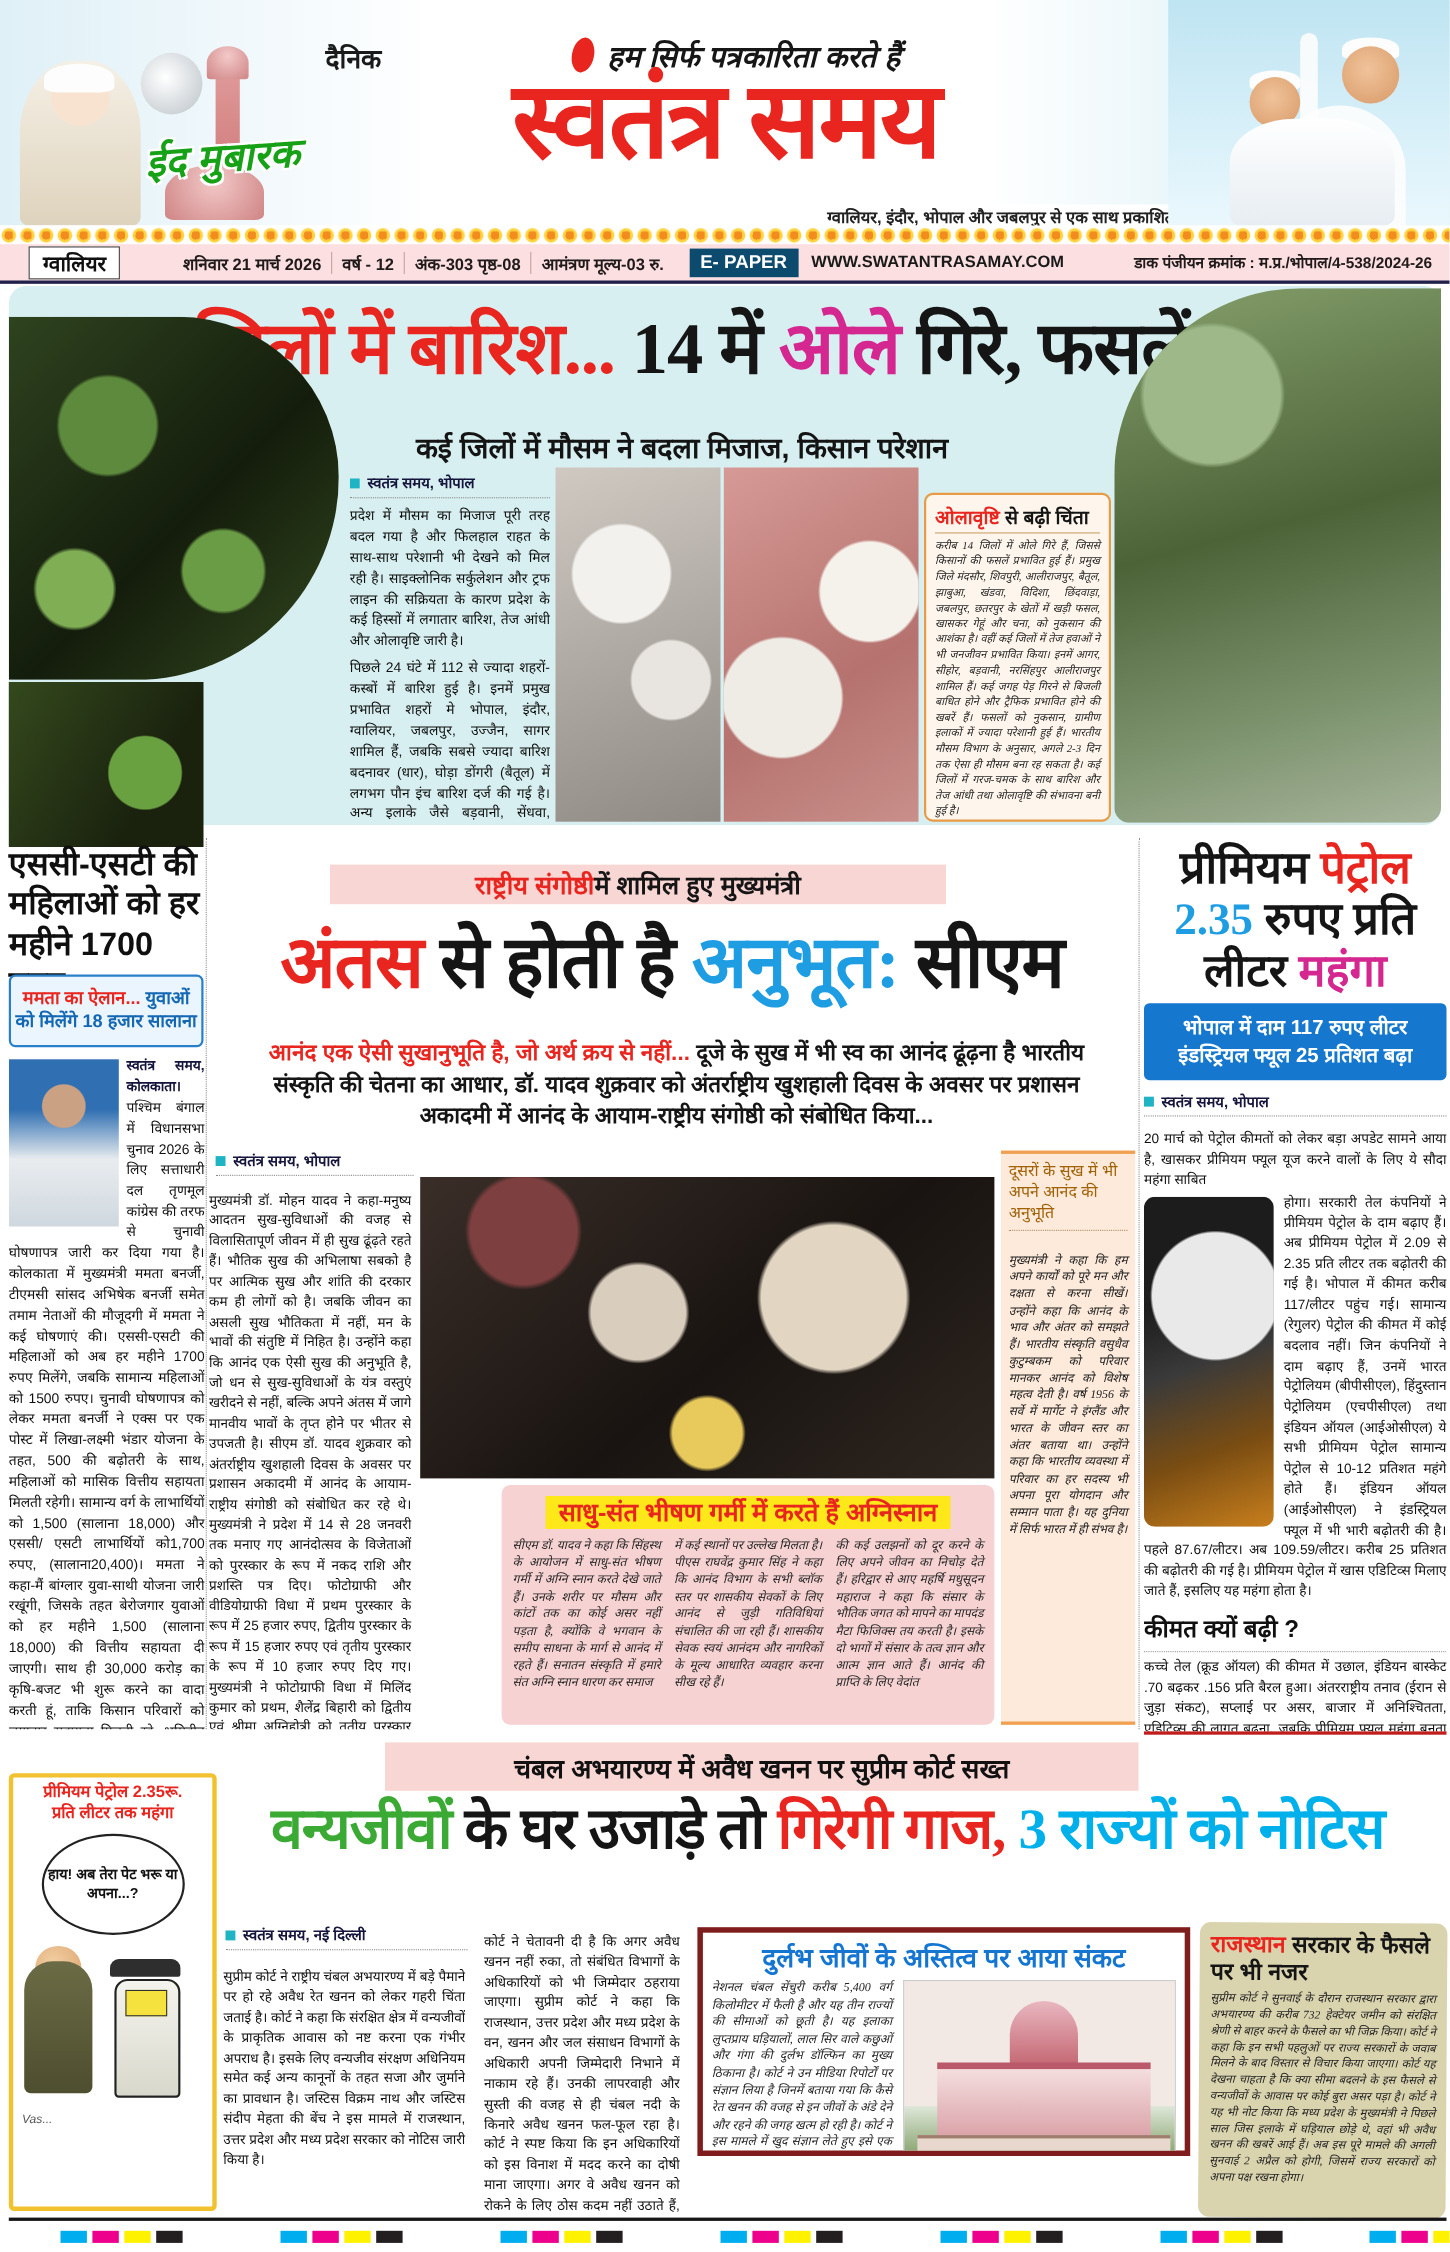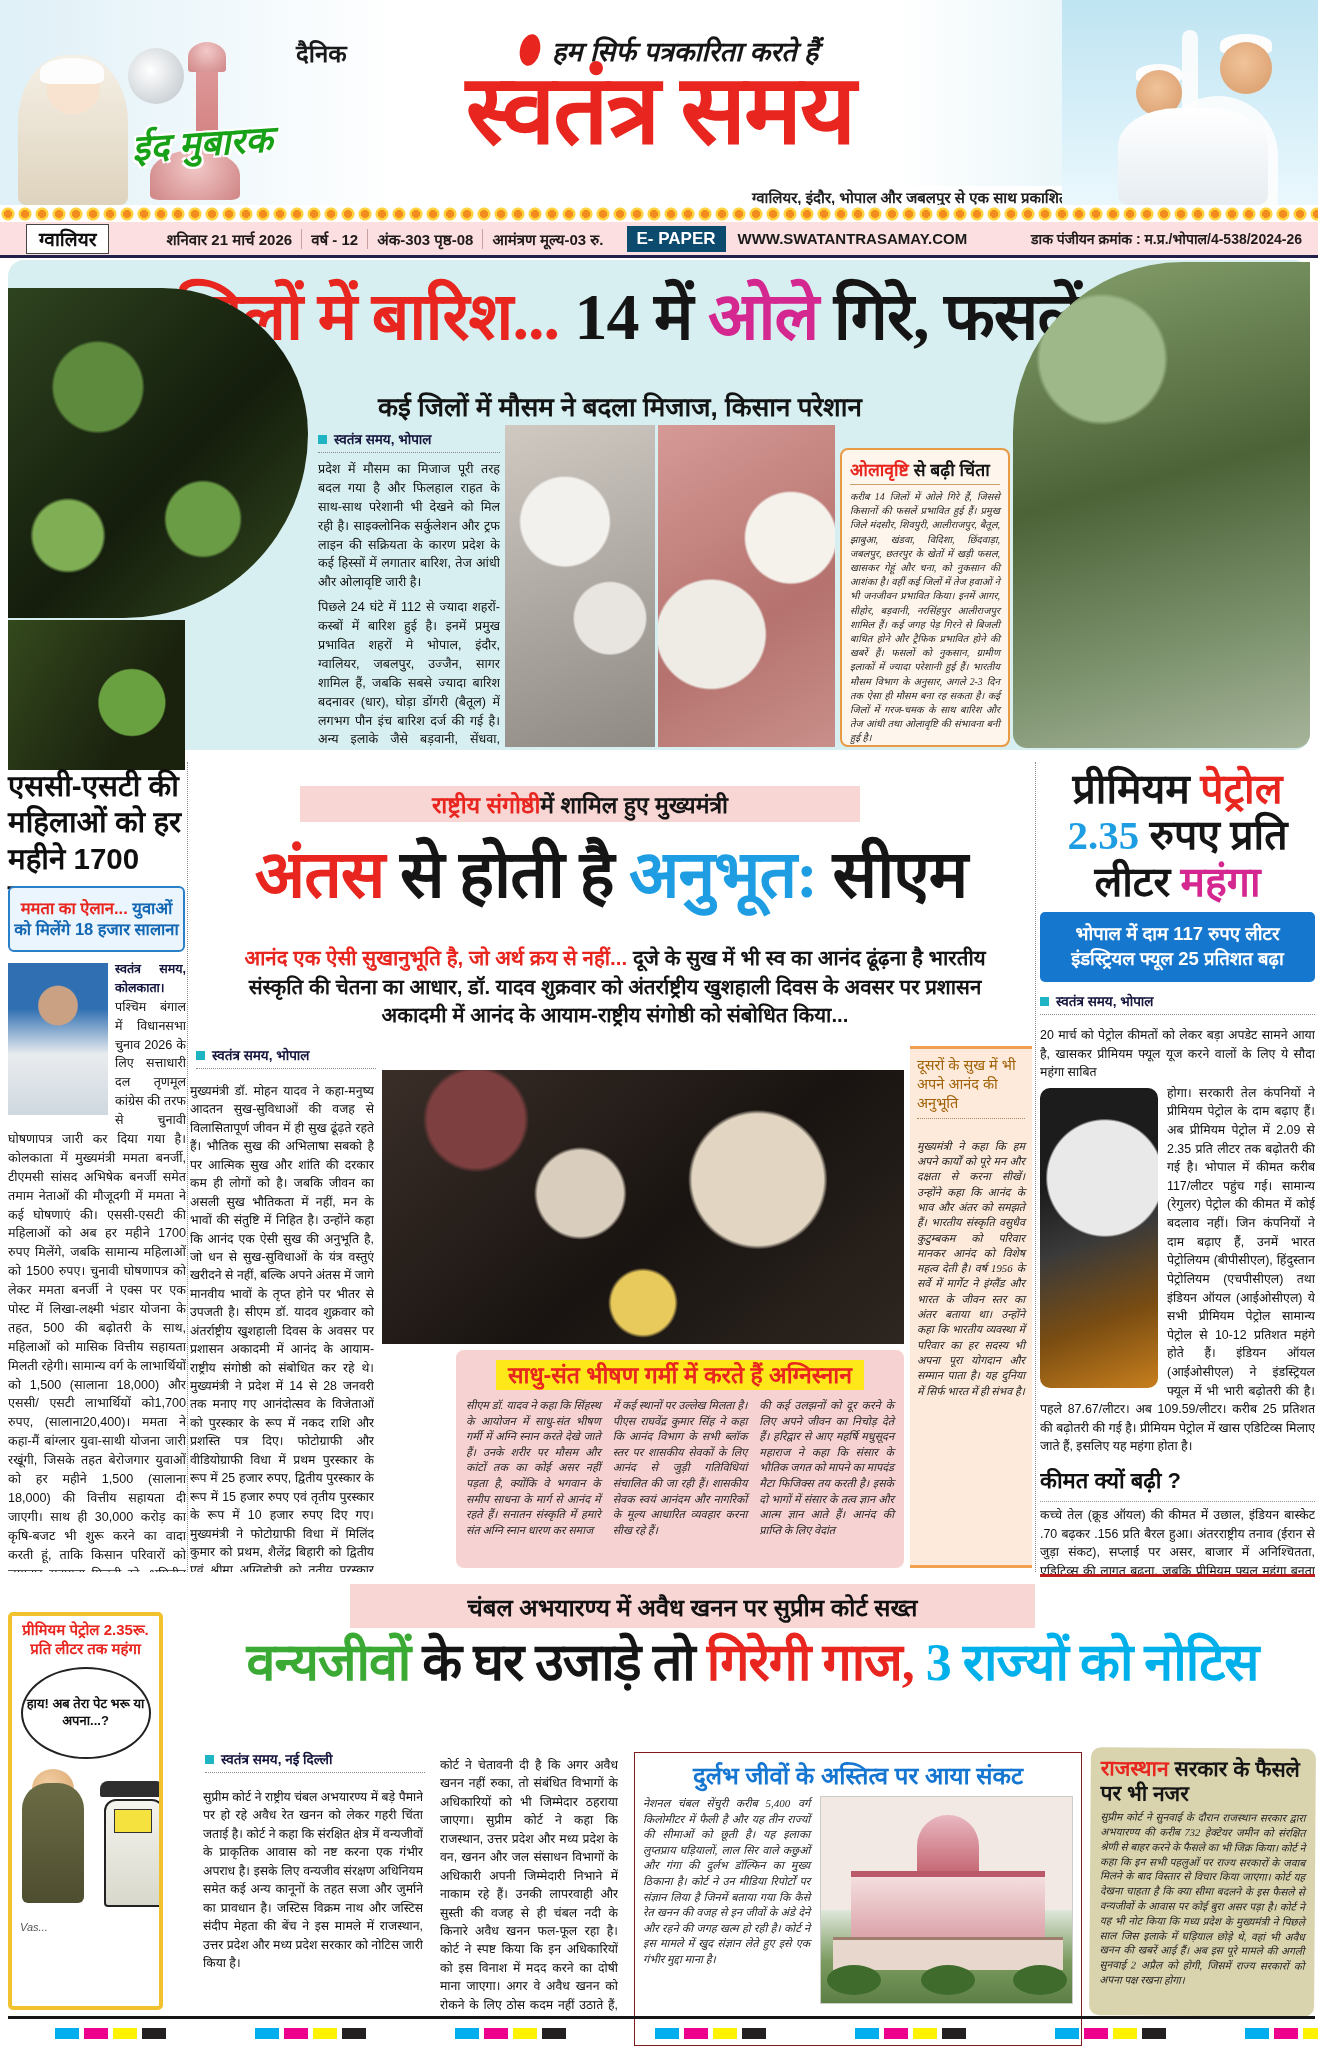--- a/index.html
+++ b/index.html
@@ -131,21 +131,21 @@
     align-items:center;justify-content:center;line-height:1.35;text-align:center}
   .pet-byline{left:1040px;top:992px;width:275px}
   .pet-body{left:1040px;top:1026px;width:275px;height:548px;overflow:hidden;font-size:12.4px}
   .noz{float:left;width:118px;height:300px;margin:4px 9px 4px 0;border-radius:10px;
     background:radial-gradient(circle at 55% 30%,#e9e9e9 0 26%,transparent 27%),
       radial-gradient(circle at 40% 32%,#3f7d2e 0 12%,transparent 13%),
       linear-gradient(160deg,#1c1c1c 0 30%,#3a3a3a 50%,#7a4d12 75%,#c87f1d)}
   .pet-sub{font-size:22px;font-weight:900;margin:8px 0 4px;border-bottom:1px dotted #999;padding-bottom:4px}
   .pet-rule{left:1040px;top:1574px;width:275px;height:3px;background:#c21d1d}
   
-  .cart-box{left:8px;top:1612px;width:155px;height:398px;border:4px solid #f2c12e;border-radius:5px;
+  .cart-box{left:8px;top:1612px;width:189px;height:398px;border:4px solid #f2c12e;border-radius:5px;
     box-sizing:border-box;background:#fff;overflow:hidden}
   .cart-label{color:#e8261f;font-weight:900;font-size:15px;text-align:center;line-height:1.25;margin-top:5px}
   .bubble{margin:8px auto 0;width:126px;height:88px;border:2px solid #222;border-radius:50%;
     display:flex;align-items:center;justify-content:center;text-align:center;
     font-size:13px;font-weight:bold;line-height:1.25;background:#fff}
   .cart-art{position:relative;height:170px;margin-top:6px}
   .cart-man{position:absolute;left:10px;top:18px;width:62px;height:120px;border-radius:26px 26px 6px 6px;
     background:linear-gradient(#6b6b45,#4e4e30)}
   .cart-face{position:absolute;left:20px;top:4px;width:42px;height:40px;border-radius:50%;
     background:radial-gradient(circle at 40% 40%,#f3cfa4,#dba56e)}
@@ -154,21 +154,21 @@
   .cart-pump:before{content:"";position:absolute;left:8px;top:8px;width:36px;height:22px;background:#f6e23e;border:1px solid #333}
   .cart-hat{position:absolute;left:88px;top:16px;width:64px;height:16px;background:#2e2e2e;border-radius:8px 8px 2px 2px}
   .cart-sign{position:absolute;left:8px;bottom:2px;font-style:italic;font-size:11px;color:#555}
   .crt-kicker{left:350px;top:1584px;width:685px;height:44px;background:#f8d6d4;display:flex;
     align-items:center;justify-content:center;font-size:24px;font-weight:900;white-space:nowrap}
   .crt-h{left:190px;top:1624px;width:1125px;text-align:center;font-size:52px;font-weight:900;
     white-space:nowrap;letter-spacing:-1px;font-family:"Liberation Serif",serif}
   .crt-byline{left:205px;top:1750px;width:220px}
   .crt-c1{left:203px;top:1788px;width:220px;height:224px;overflow:hidden;font-size:12.3px}
   .crt-c2{left:440px;top:1756px;width:178px;height:256px;overflow:hidden;font-size:12.3px}
-  .crt-box{left:634px;top:1752px;width:448px;height:294px;border:1px solid #7f1d1d;background:#fff;
+  .crt-box{left:634px;top:1752px;width:448px;height:208px;border:5px solid #7f1d1d;background:#fff;
     box-sizing:border-box;padding:5px 8px;overflow:hidden}
   .crt-box-t{color:#1576d2;font-size:24px;font-weight:900;text-align:center;white-space:nowrap;margin-bottom:5px}
   .crt-box-row{display:flex;gap:10px}
   .crt-box-body{width:168px;font-size:11px;line-height:1.42;text-align:justify;color:#242424}
   .sc-photo{width:252px;height:206px;position:relative;overflow:hidden;border:1px solid #ccc;
     background:linear-gradient(180deg,#f2e8e4 0 55%,#dfe7da 55%,#7a9a5e 80%,#5d7f46)}
   .sc-dome{position:absolute;left:96px;top:18px;width:62px;height:62px;border-radius:50% 50% 8% 8%;
     background:linear-gradient(#e9b7c0,#c2636f)}
   .sc-body{position:absolute;left:30px;top:74px;width:194px;height:70px;
     background:linear-gradient(#f4dede,#d79aa2);border-top:6px solid #b9596a}

